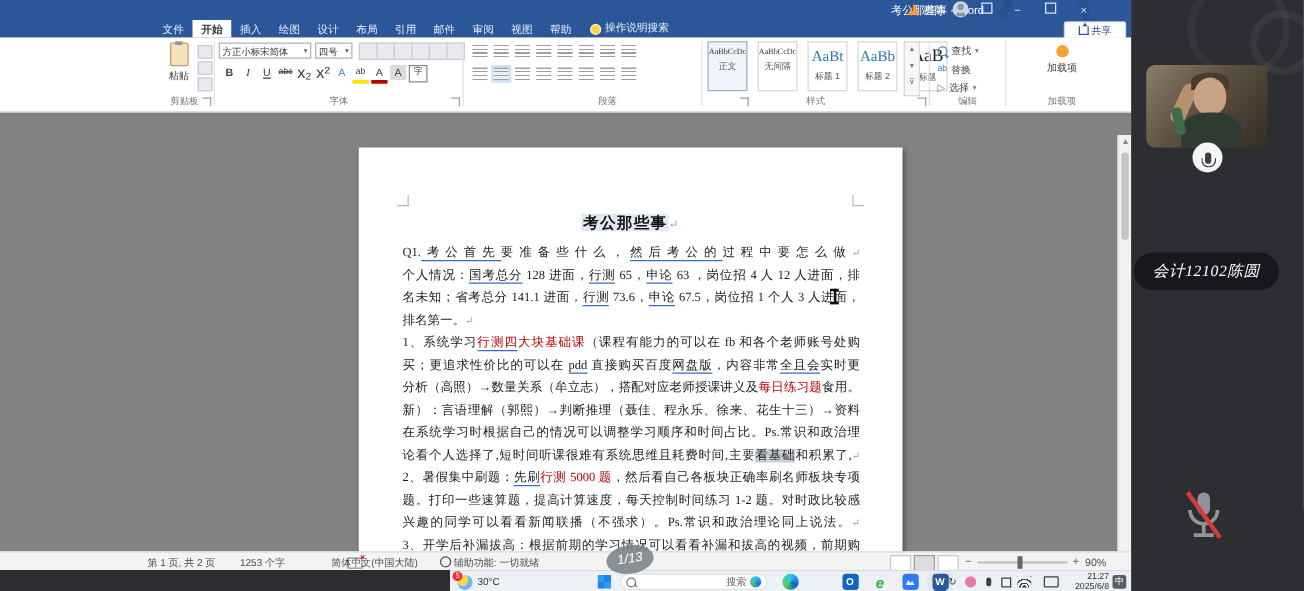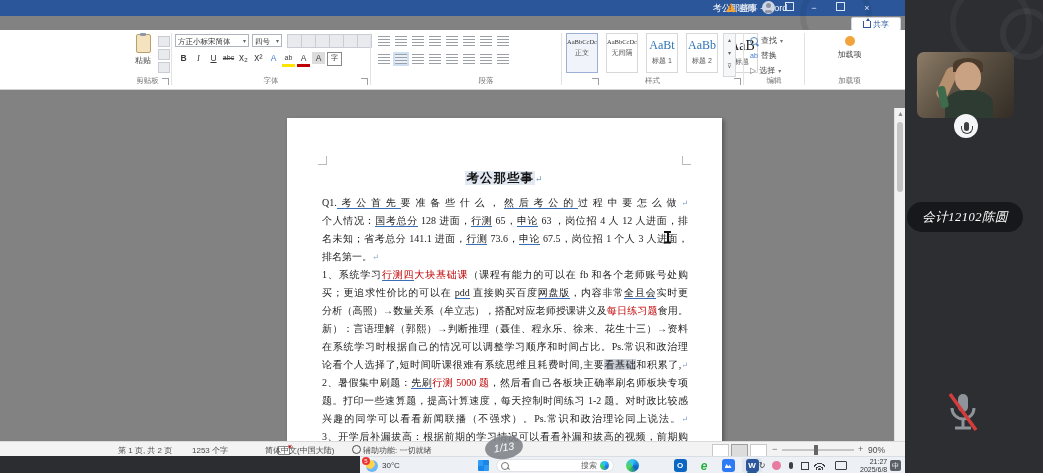--- a/index.html
+++ b/index.html
@@ -40,21 +40,21 @@
   .paste-big{position:absolute;left:5px;top:4px;width:26px;height:40px;text-align:center;}
   .clip-ic{margin:0 auto;width:13px;height:17px;background:#f5e3c0;border:1px solid #b9a06a;border-radius:2px;position:relative;}
   .clip-ic:after{content:"";position:absolute;left:3px;top:-2px;width:6px;height:3px;background:#8f98a8;border-radius:1px;}
   .paste-txt{font-size:8px;color:#444;margin-top:2px;}
   .side-ic{position:absolute;left:33px;width:10px;height:9px;}
   .mini{background:#e8eaee;border:1px solid #c9ccd4;}
   .combo{position:absolute;height:13px;background:#fff;border:1px solid #aeb3bd;font-size:7.5px;color:#333;line-height:13px;padding:0 2px;white-space:nowrap;overflow:hidden;box-sizing:border-box;}
   .combo .car{float:right;color:#666;font-size:6px;}
   .fico{position:absolute;width:13px;height:12px;text-align:center;font-size:8.5px;line-height:12px;color:#3b3b3b;}
   .g-b{font-weight:bold;} .g-i{font-style:italic;font-family:"Liberation Serif",serif;} .g-u{text-decoration:underline;}
-  .g-st{text-decoration:line-through;font-size:7px;} .g-sub,.g-sup{font-size:10px;}
+  .g-st{text-decoration:line-through;font-size:7px;} .g-sub,.g-sup{font-size:13px;}
   .g-hl{border-bottom:3px solid #ffe400;font-size:7px;} .g-fc{border-bottom:3px solid #c00000;}
   .g-cs{background:#dcdcdc;} .g-ec{border:1px solid #888;font-size:7px;line-height:10px;}
   .g-fx{color:#3f7bd6;}
   .bars{position:absolute;width:12px;height:10px;background:repeating-linear-gradient(#9aa0a6 0 1px,transparent 1px 3px);}
   .bars.active{outline:2px solid #cfe0f2;background-color:#e8f0fa;}
   .style-gal{position:absolute;left:3px;top:3px;height:42px;display:flex;gap:8px;}
   .scell{width:32px;height:40px;background:#fff;border:1px solid #d8d8d8;text-align:center;box-sizing:border-box;}
   .scell.sel{border:1px solid #9ab0d4;background:#f0f4fa;}
   .sprev{display:block;margin-top:4px;font-size:6.5px;color:#333;white-space:nowrap;overflow:hidden;font-family:"Liberation Serif",serif;}
   .sprev.h{font-size:12px;color:#2e74b5;} .sprev.t{font-size:14px;color:#222;}
@@ -174,20 +174,37 @@
     <div class="abs win-title">考公那些事 - Word</div>
     <div class="abs warn-tri"></div>
     <div class="abs account-name">圆陈</div>
     <div class="abs avatar-c"></div>
     <div class="abs wc" style="left:778px;"><span class="rbox"></span></div>
     <div class="abs wc" style="left:803px;">−</div>
     <div class="abs wc" style="left:829px;"><span class="rbox"></span></div>
     <div class="abs wc" style="left:856px;">×</div>
   </div>
 
+  <div class="abs tabrow" id="tabs">
+      <div class="tab">文件</div>
+      <div class="tab active">开始</div>
+      <div class="tab">插入</div>
+      <div class="tab">绘图</div>
+      <div class="tab">设计</div>
+      <div class="tab">布局</div>
+      <div class="tab">引用</div>
+      <div class="tab">邮件</div>
+      <div class="tab">审阅</div>
+      <div class="tab">视图</div>
+      <div class="tab">帮助</div>
+      <div class="tellme">
+        <span class="bulb"></span>
+        <span>操作说明搜索</span>
+      </div>
+    </div>
   <div class="abs share-btn">
     <span class="share-ic"></span>
     <span>共享</span>
   </div>
 
   <div class="abs ribbon">
 
     <div class="rgroup" style="left:125px;width:45px;">
       <div class="paste-big">
         <div class="clip-ic"></div>

